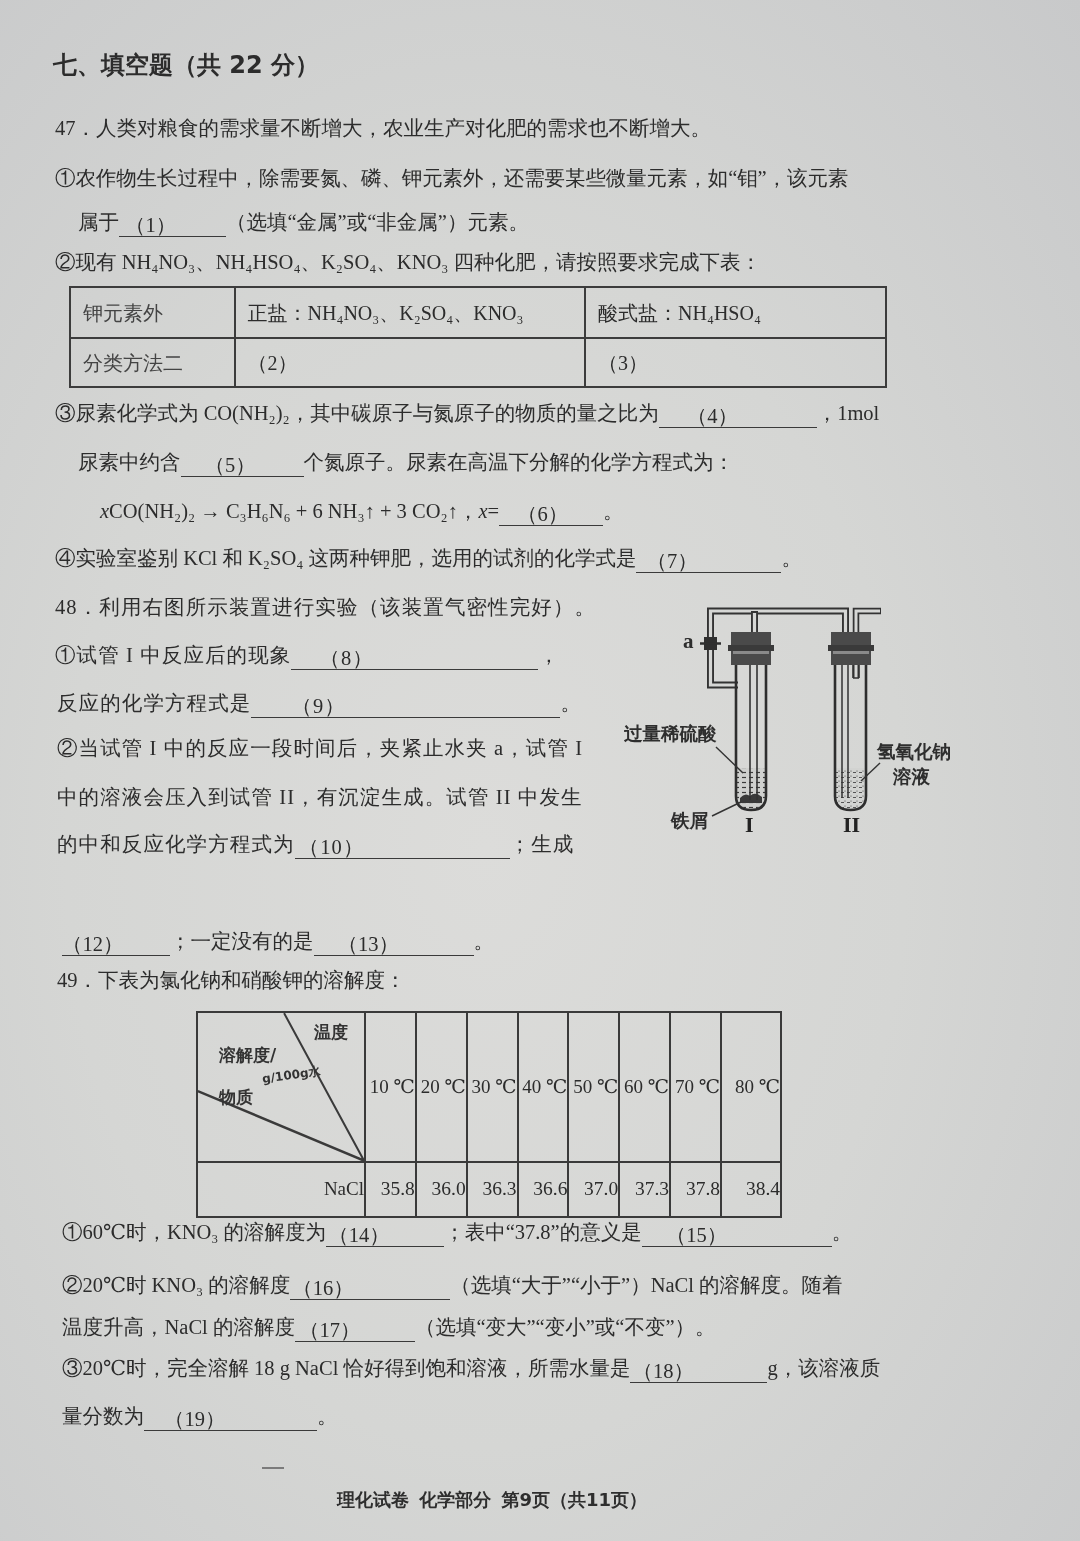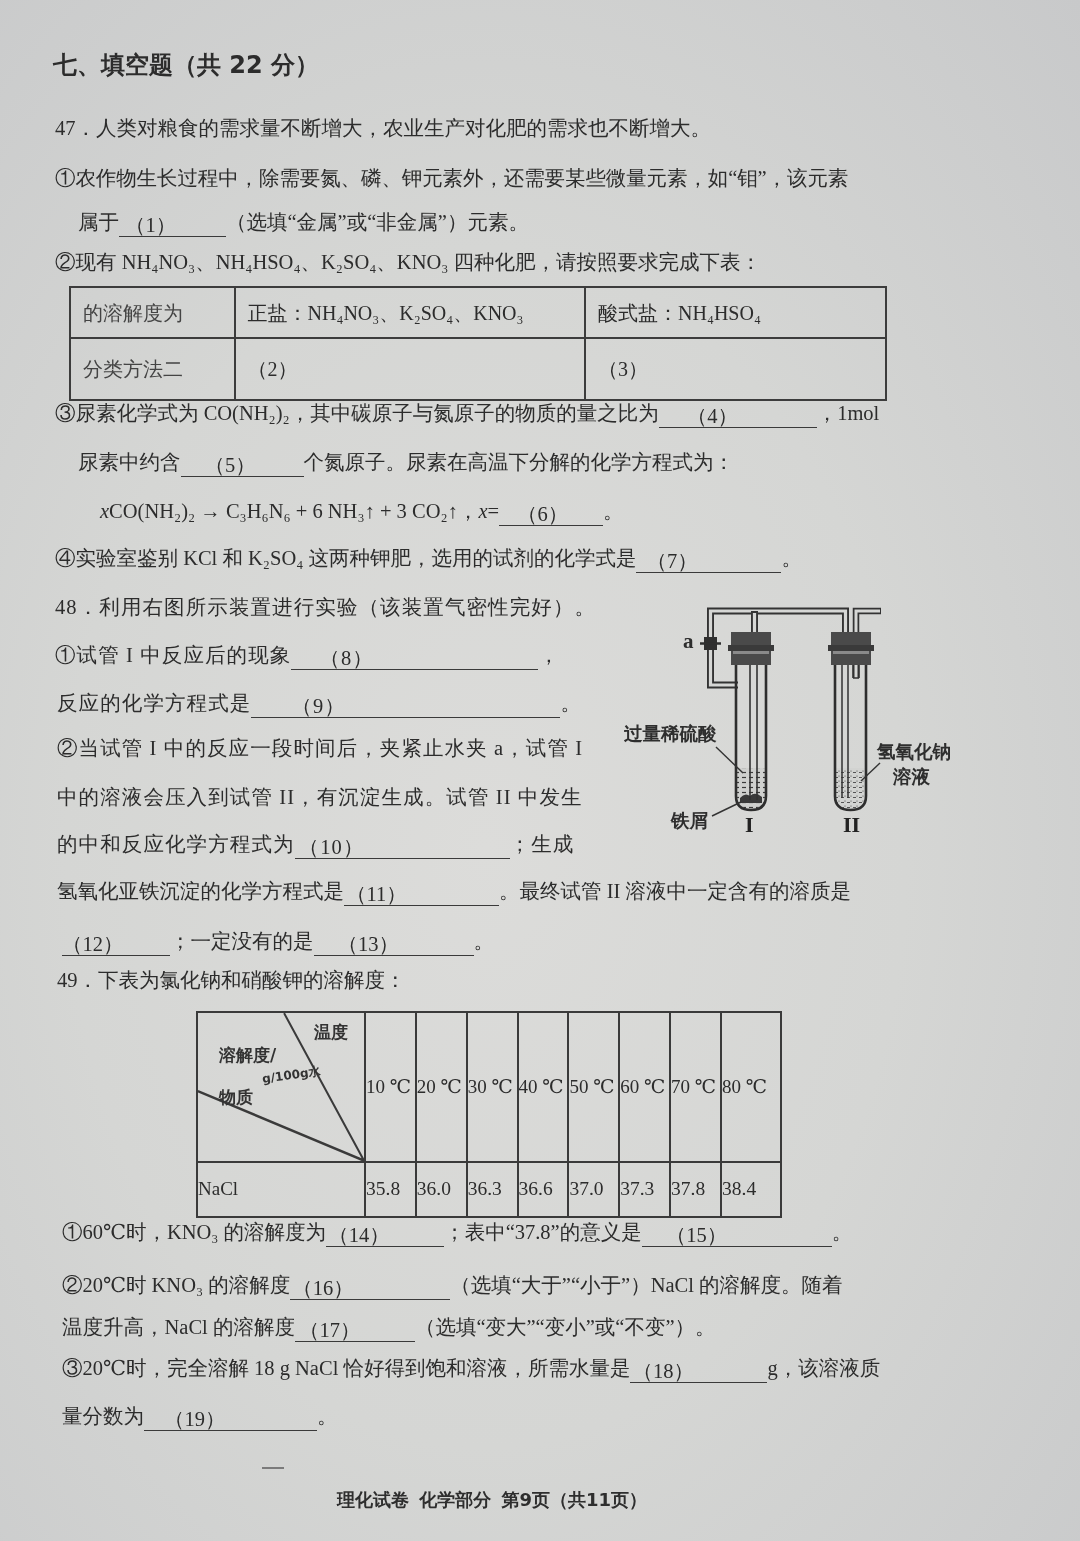--- a/index.html
+++ b/index.html
@@ -16,21 +16,21 @@
     .blank { display: inline-block; border-bottom: 1.6px solid #3a3a3a; height: 24px; line-height: 24px; vertical-align: -3px; padding-left: 6px; box-sizing: border-box; }
     .italic { font-style: italic; }
     .spread { letter-spacing: 1.1px; }
 
     table.t1 { position: absolute; left: 69px; top: 286px; width: 818px; height: 100px; border-collapse: collapse; }
     table.t1 td { border: 2px solid #3c3c3c; font-size: 20px; line-height: 24px; padding: 0 0 0 12px; white-space: nowrap; }
     table.t1 col.c0 { width: 165px; } table.t1 col.c1 { width: 351px; } table.t1 col.c2 { width: 302px; }
     table.t1 td.method { color: #444; }
 
     table.t2 { position: absolute; left: 196px; top: 1011px; width: 586px; height: 207px; border-collapse: collapse; }
-    table.t2 td { border: 2px solid #3a3a3a; font-size: 19px; text-align: left; padding: 0; white-space: nowrap; margin-left: 40px; }
+    table.t2 td { border: 2px solid #3a3a3a; font-size: 19px; text-align: right; padding: 0; white-space: nowrap; margin-left: 40px; }
     table.t2 tr.hdr { height: 100px; } table.t2 tr.r1 { height: 37px; } table.t2 tr.r2 { height: 54px; }
     table.t2 td.corner { position: relative; width: 166px; }
     table.t2 td.val { font-size: 19.5px; }
     .corner-svg { position: absolute; left: 0; top: 0; width: 100%; height: 100%; }
     .corner-txt { position: absolute; font-size: 17px; font-weight: bold; color: #333; font-family: "DejaVu Sans", sans-serif; white-space: nowrap; }
     .corner-unit { position: absolute; font-size: 12px; font-weight: bold; color: #333; font-family: "DejaVu Sans", sans-serif; transform: rotate(-8deg); white-space: nowrap; }
 
     .apparatus { position: absolute; left: 600px; top: 595px; width: 380px; height: 260px; }
     .fig-label { position: absolute; font-size: 18.5px; font-weight: bold; color: #2e2e2e; white-space: nowrap; font-family: "DejaVu Sans", "Liberation Sans", sans-serif; }
     .tube-num { position: absolute; font-size: 22px; font-weight: bold; color: #222; font-family: "Liberation Serif", serif; }
@@ -54,25 +54,25 @@
   <div class="line" style="left:55px;top:249px;">②现有 NH₄NO₃、NH₄HSO₄、K₂SO₄、KNO₃ 四种化肥，请按照要求完成下表：</div>
 
   <table class="t1">
     <colgroup>
         <col class="c0">
         <col class="c1">
         <col class="c2">
       </colgroup>
     <tbody>
         <tr style="height:51px">
-      <td class="method">的溶解度为</td>
+      <td class="method">钾元素外</td>
       <td>正盐：NH₄NO₃、K₂SO₄、KNO₃</td>
       <td>酸式盐：NH₄HSO₄</td>
     </tr>
-    <tr style="height:62px">
+    <tr style="height:49px">
       <td class="method">分类方法二</td>
       <td>（2）</td>
       <td>（3）</td>
     </tr>
   </tbody>
     </table>
 
   <div class="line" style="left:55px;top:400px;">
     <span>③尿素化学式为 CO(NH₂)₂，其中碳原子与氮原子的物质的量之比为</span><span class="blank" style="width:158px;padding-left:28px"><span>（4）</span></span><span>，1mol</span>
   </div>
@@ -90,23 +90,20 @@
   <div class="line spread" style="left:55px;top:642px;">
     <span>①试管 I 中反应后的现象</span><span class="blank" style="width:247px;padding-left:28px"><span>（8）</span></span><span>，</span>
   </div>
   <div class="line spread" style="left:57px;top:690px;">
     <span>反应的化学方程式是</span><span class="blank" style="width:309px;padding-left:40px"><span>（9）</span></span><span>。</span>
   </div>
   <div class="line spread" style="left:57px;top:784px;">中的溶液会压入到试管 II，有沉淀生成。试管 II 中发生</div>
   <div class="line spread" style="left:57px;top:735px;">②当试管 I 中的反应一段时间后，夹紧止水夹 a，试管 I</div>
   <div class="line spread" style="left:57px;top:831px;">
     <span>的中和反应化学方程式为</span><span class="blank" style="width:215px;padding-left:4px"><span>（10）</span></span><span>；生成</span>
-  </div>
-  <div class="line" style="left:57px;top:878px;">
-    <span>氢氧化亚铁沉淀的化学方程式是</span><span class="blank" style="width:155px;padding-left:2px"><span>（11）</span></span><span>。最终试管 II 溶液中一定含有的溶质是</span>
   </div>
   <div class="line" style="left:62px;top:928px;">
     <span class="blank" style="width:108px;padding-left:0"><span>（12）</span></span><span>；一定没有的是</span><span class="blank" style="width:160px;padding-left:24px"><span>（13）</span></span><span>。</span>
   </div>
 
   <svg class="apparatus" viewBox="600 595 380 260">
     <defs>
       <pattern id="hatchA" width="7" height="5" patternUnits="userSpaceOnUse">
         <rect width="7" height="5" fill="#cfd0ce"></rect>
         <path d="M0,2.5 h4" stroke="#3a3a3a" stroke-width="1.2"></path>

